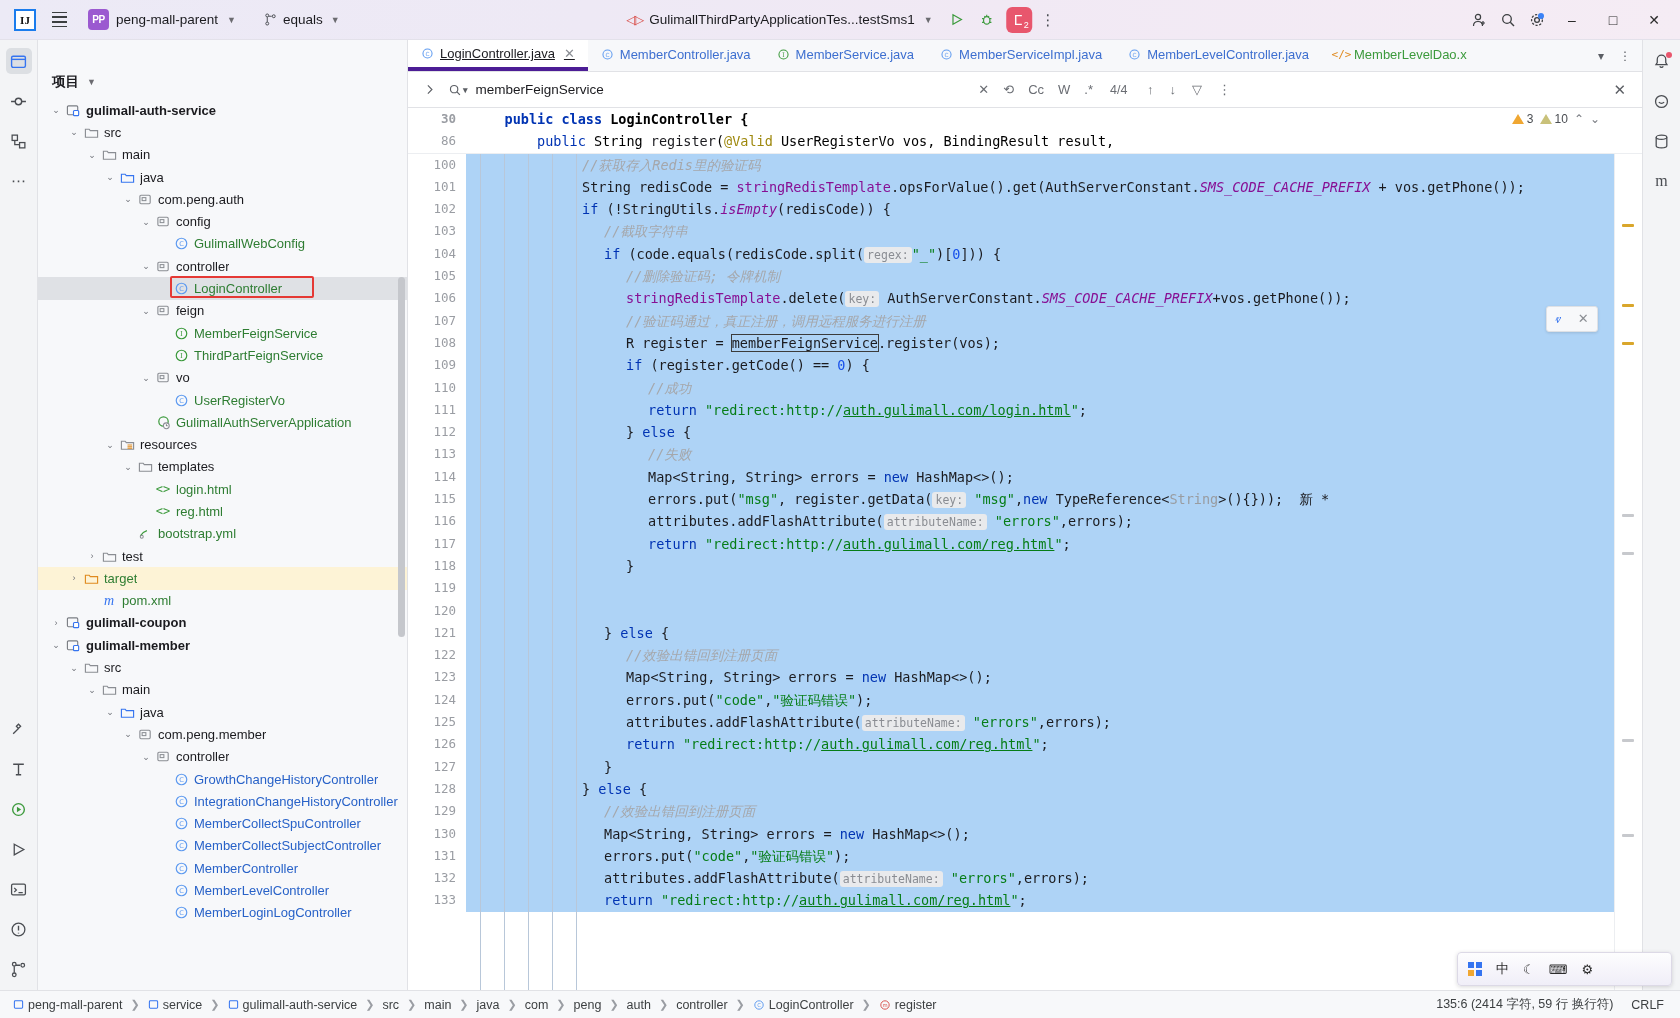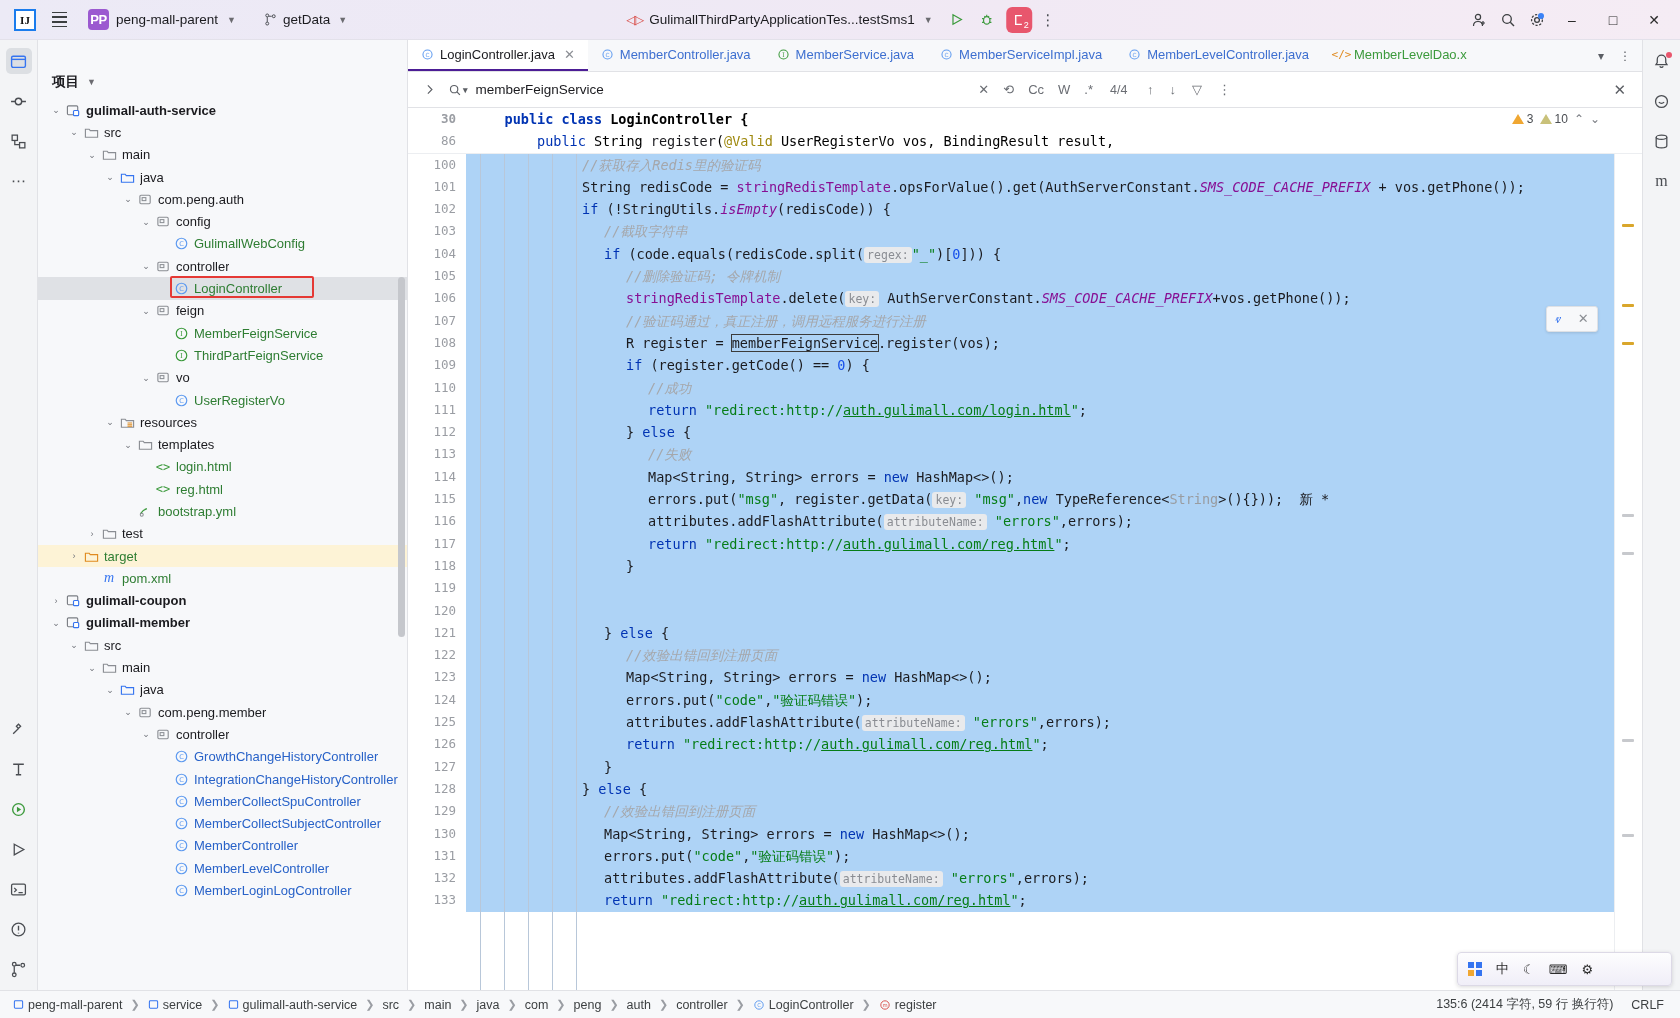--- a/index.html
+++ b/index.html
@@ -28,21 +28,21 @@
     font-size: 11px; font-weight: bold; color: #111; font-family: "Liberation Serif", serif;
   }
   .hamburger { width: 26px; height: 26px; display:flex; flex-direction: column; justify-content:center; align-items:center; gap:3px; cursor: pointer; margin-right: 6px;}
   .hamburger i { display:block; width: 15px; height: 1.6px; background: #3c3f41; }
   .proj-chip {
     display: flex; align-items: center; gap: 7px;
     padding: 3px 8px; border-radius: 6px; cursor: pointer;
   }
   .proj-badge {
     width: 21px; height: 21px; border-radius: 4px; background: #9b59d0;
-    color: #fff; font-size: 13px; font-weight: bold;
+    color: #fff; font-size: 10px; font-weight: bold;
     display:flex; align-items:center; justify-content:center; letter-spacing:-.5px;
   }
   .tb-text { font-size: 13.5px; color: #1b1b1f; }
   .caret { font-size: 9px; color: #6b6b70; margin-left: 2px; }
   .branch-chip { display:flex; align-items:center; gap:6px; padding: 3px 8px; border-radius: 6px; margin-left: 10px; cursor:pointer;}
 
   .tb-center {
     position: absolute; left: 50%; transform: translateX(-50%);
     display: flex; align-items: center; gap: 2px;
   }
@@ -96,21 +96,21 @@
     position:absolute; right: 2px; width: 7px; border-radius: 4px; background: #c5c7cc;
   }
 
   
   .editor { flex: 1; display: flex; flex-direction: column; min-width:0; background:#fff;}
   .tabbar { height: 32px; display: flex; align-items: stretch; background:#f7f8fa; border-bottom:1px solid #e1e2e6; position:relative;}
   .etab {
     display:flex; align-items:center; gap:6px; padding: 0 13px; font-size: 13px;
     color: #3d6fd0; cursor: pointer; border-bottom: 2px solid transparent; white-space: nowrap;
   }
-  .etab.active { background: #ffffff; border-bottom: 2px solid #4c1d95; color: #1b1b1f; }
+  .etab.active { background: #ffffff; border-bottom: 4px solid #4c1d95; color: #1b1b1f; text-decoration: underline; }
   .etab .x { font-size: 13px; color:#8b8e94; margin-left: 3px; }
   .tabicon { font-size:11px; width:13px; display:flex;align-items:center;justify-content:center;}
   .tab-ctrl { margin-left: auto; display:flex; align-items:center; gap:2px; padding-right: 6px; }
   .tab-ctrl span { width: 22px; height:26px; display:flex;align-items:center;justify-content:center; color:#5b5e64; cursor:pointer; font-size:12px;}
 
   
   .findbar {
     height: 36px; display:flex; align-items:center; gap: 0px;
     border-bottom: 1px solid #e1e2e6; background:#fff; padding-left: 8px;
   }
@@ -222,21 +222,21 @@
         <span class="tb-text">peng-mall-parent</span>
         <span class="caret">▼</span>
       </div>
       <div class="branch-chip">
         <svg width="13" height="13" viewBox="0 0 16 16">
           <circle cx="4" cy="3" r="1.8" fill="none" stroke="#4a4d52" stroke-width="1.2"></circle>
           <circle cx="4" cy="13" r="1.8" fill="none" stroke="#4a4d52" stroke-width="1.2"></circle>
           <circle cx="12" cy="4" r="1.8" fill="none" stroke="#4a4d52" stroke-width="1.2"></circle>
           <path d="M4 5v6M5.5 4h4" stroke="#4a4d52" stroke-width="1.2" fill="none"></path>
         </svg>
-        <span class="tb-text">getData</span>
+        <span class="tb-text">equals</span>
         <span class="caret">▼</span>
       </div>
     </div>
 
     <div class="tb-center">
       <div class="runconf">
         <span class="runicon">◁▷</span>
         <span class="tb-text">GulimallThirdPartyApplicationTes...testSms1</span>
         <span class="caret">▼</span>
       </div>
@@ -515,20 +515,32 @@
           <div class="trow">
             <span style="display:inline-block;width:118px"></span>
             <span class="tw"></span>
             <span class="ticon">
               <svg width="15" height="15" viewBox="0 0 16 16">
                 <circle cx="8" cy="8" r="5.6" fill="none" stroke="#5f9bf0" stroke-width="1.3"></circle>
                 <text x="8" y="11" font-size="7" fill="#5f9bf0" text-anchor="middle" font-family="DejaVu Sans">C</text>
               </svg>
             </span>
             <span class="tlabel green">UserRegisterVo</span>
+          </div>
+          <div class="trow">
+            <span style="display:inline-block;width:100px"></span>
+            <span class="tw"></span>
+            <span class="ticon">
+              <svg width="15" height="15" viewBox="0 0 16 16">
+                <circle cx="8" cy="7" r="5" fill="none" stroke="#3c9a3c" stroke-width="1.3"></circle>
+                <circle cx="11" cy="11.5" r="3.1" fill="#fff" stroke="#8a8d93" stroke-width="1.1"></circle>
+                <path d="M11 9.8v1.8h1.3" stroke="#8a8d93" stroke-width="1"></path>
+              </svg>
+            </span>
+            <span class="tlabel green">GulimallAuthServerApplication</span>
           </div>
           <div class="trow">
             <span style="display:inline-block;width:64px"></span>
             <span class="tw">⌄</span>
             <span class="ticon">
               <svg width="15" height="15" viewBox="0 0 16 16">
                 <path d="M1.5 4.5h4l1.2 1.5h7.8v7H1.5z" fill="none" stroke="#8a8d93" stroke-width="1.2"></path>
                 <path d="M8 8.5h5M8 10.3h5M8 12h5" stroke="#e08a1e" stroke-width="1.1"></path>
               </svg>
             </span>

